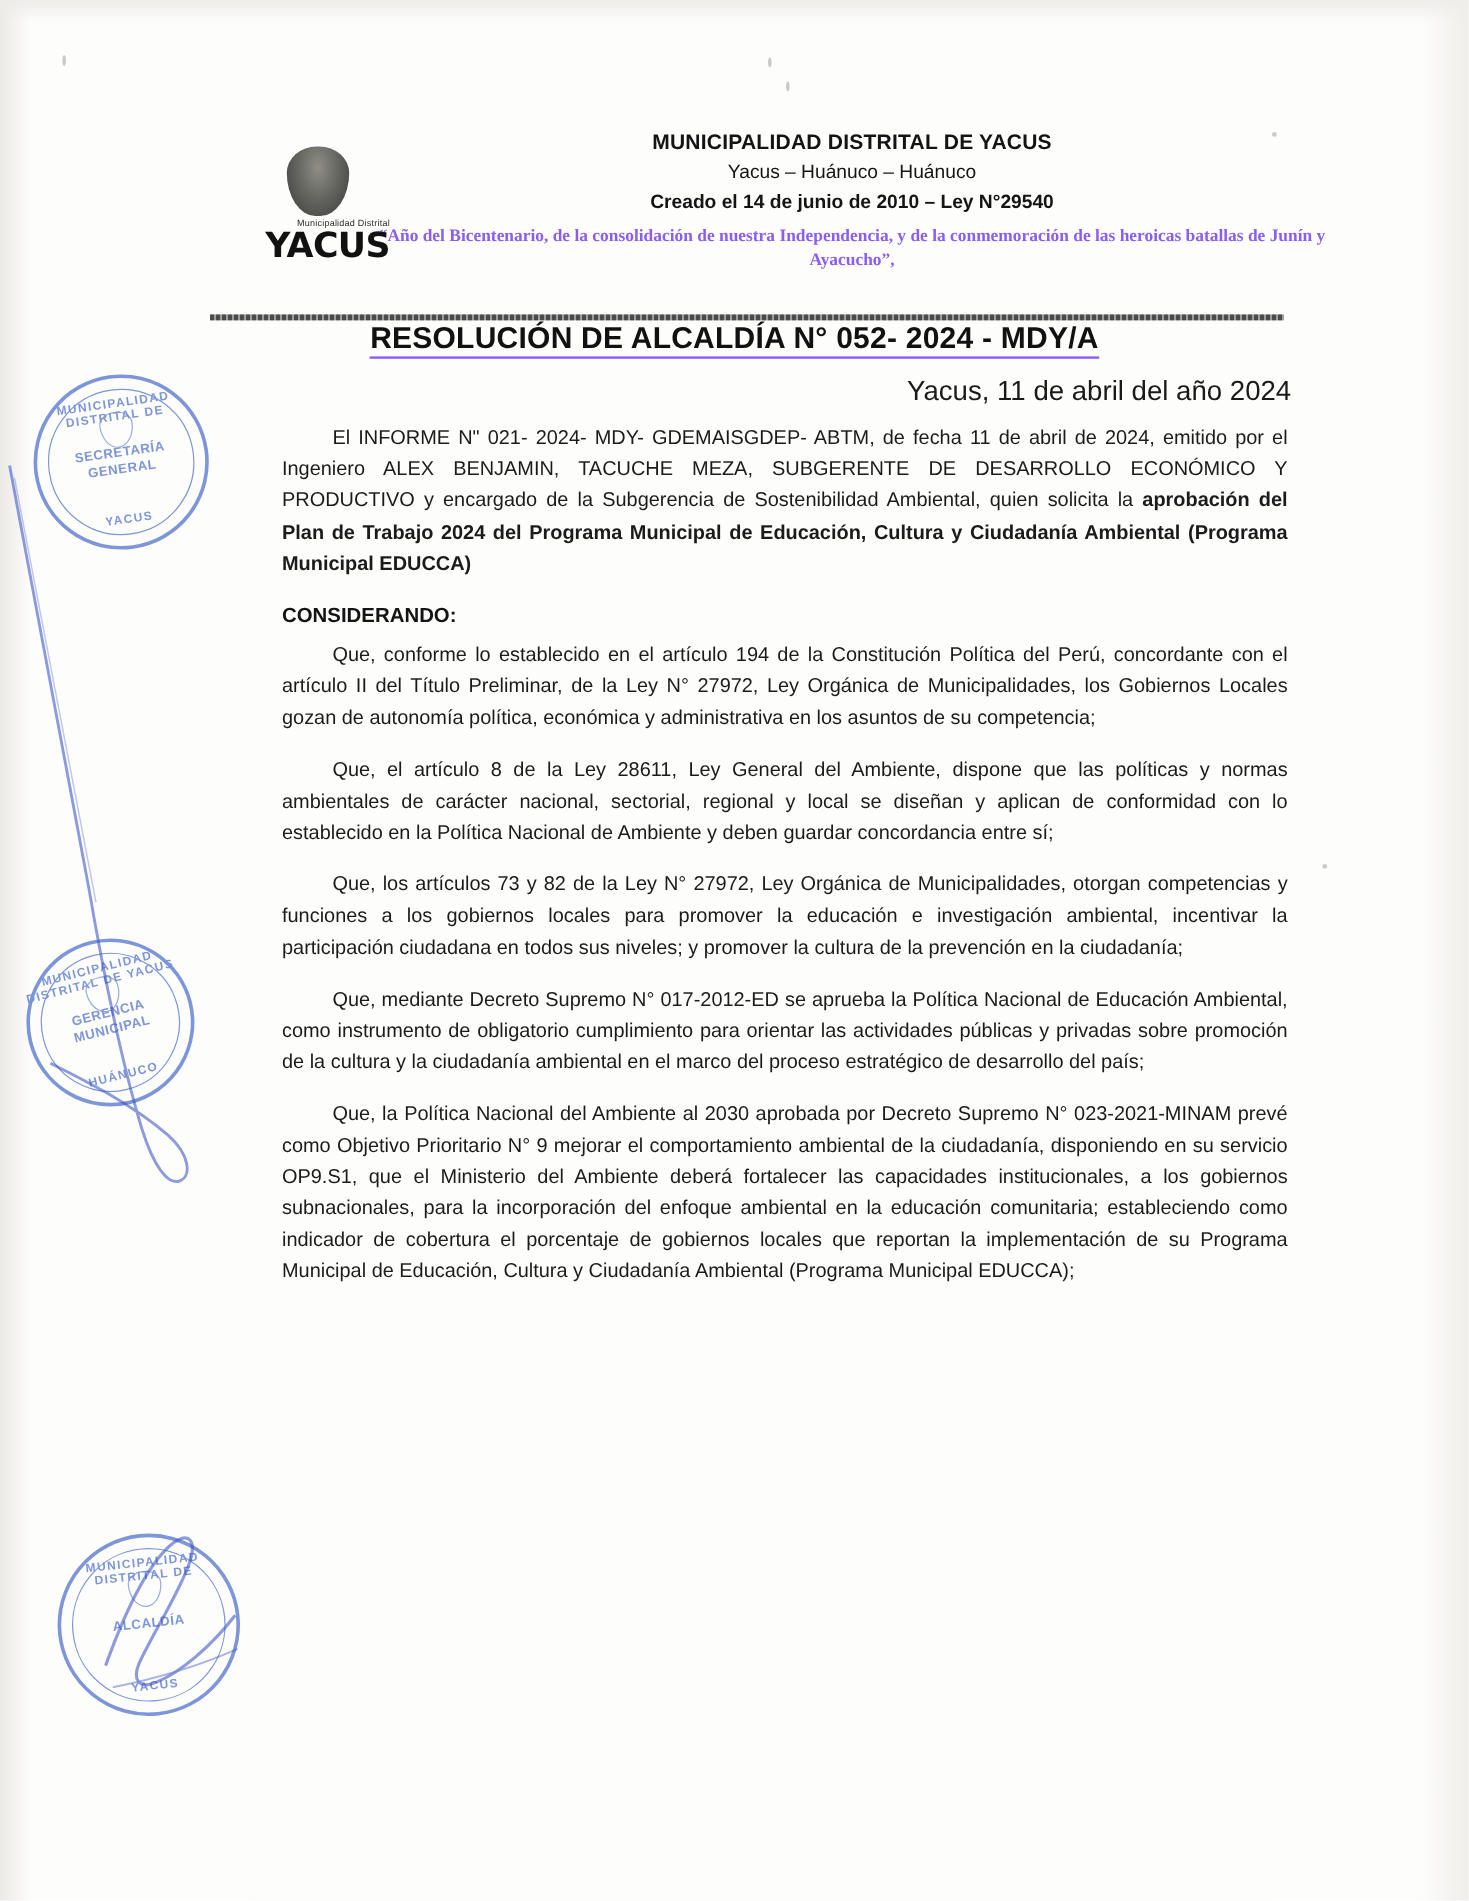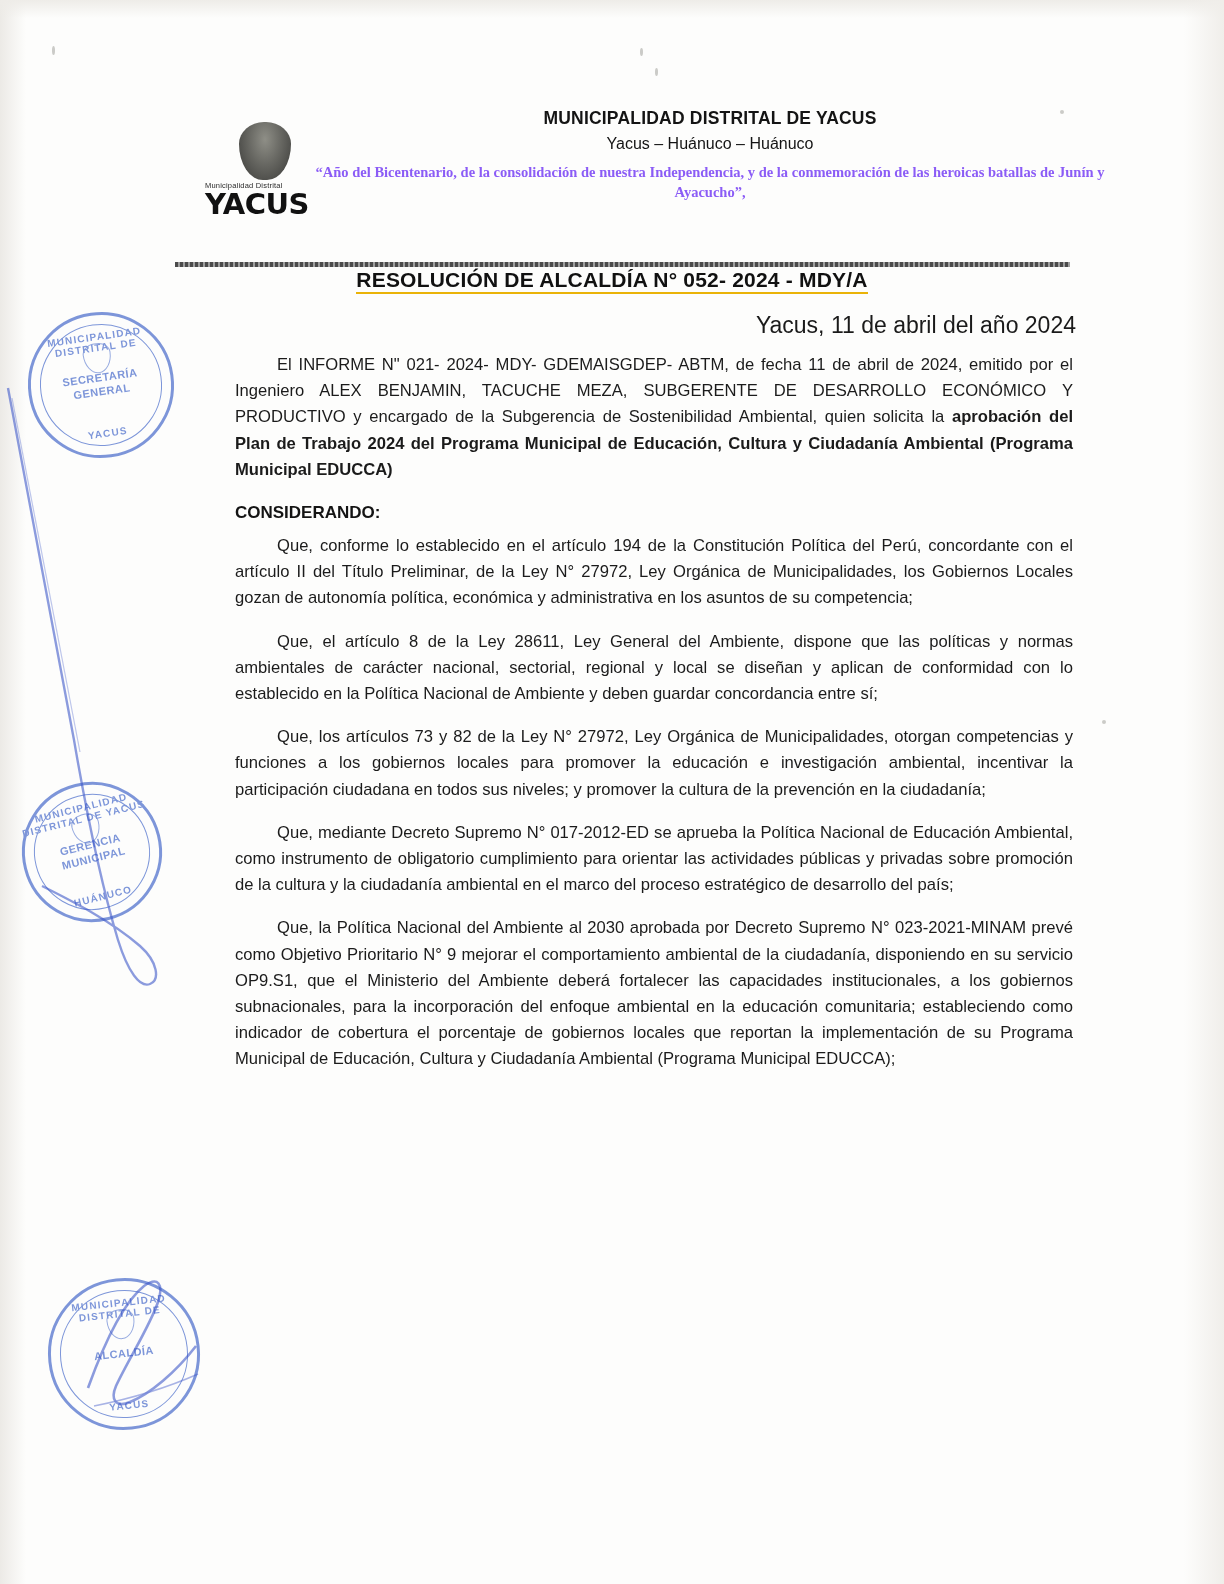--- a/index.html
+++ b/index.html
@@ -45,21 +45,21 @@
   
   .header {
     position: absolute;
     left: 0; top: 108px;
     width: 1224px;
   }
   .crest {
     position: absolute;
     left: 205px; top: 14px;
     width: 120px;
-    text-align: left;
+    text-align: right;
   }
   .crest-shield {
     width: 52px; height: 58px;
     margin: 0 auto 1px auto;
     background:
       radial-gradient(ellipse at 50% 30%, #7b7b72 0%, #4c4c46 45%, #2e2e2a 75%, #1d1d1a 100%);
     border-radius: 48% 48% 46% 46% / 38% 38% 62% 62%;
     opacity: .85;
   }
   .crest-sub {
@@ -120,24 +120,24 @@
     opacity: .85;
   }
 
   .res-title {
     position: absolute;
     left: 0; top: 268px;
     width: 1224px;
     text-align: center;
   }
   .res-title span {
-    font-size: 21px;
+    font-size: 25px;
     font-weight: 700;
     letter-spacing: .2px;
-    border-bottom: 2px solid #eab308;
+    border-bottom: 2px solid #8b5cf6;
     padding-bottom: 1px;
     color: #111;
   }
 
   .place-date {
     position: absolute;
     right: 148px; top: 312px;
     font-size: 23px;
     color: #1a1a1a;
   }
@@ -266,20 +266,21 @@
 
   <div class="header">
     <div class="crest">
       <div class="crest-shield"></div>
       <div class="crest-sub">Municipalidad Distrital</div>
       <div class="crest-name">YACUS</div>
     </div>
     <div class="header-lines">
       <div class="h-line1">MUNICIPALIDAD DISTRITAL DE YACUS</div>
       <div class="h-line2">Yacus – Huánuco – Huánuco</div>
+      <div class="h-line3">Creado el 14 de junio de 2010 – Ley N°29540</div>
       <div class="h-motto">“Año del Bicentenario, de la consolidación de nuestra Independencia, y de la conmemoración de las heroicas batallas de Junín y Ayacucho”,</div>
     </div>
   </div>
 
   <div class="rule"></div>
 
   <div class="res-title">
     <span>RESOLUCIÓN DE ALCALDÍA N° 052- 2024 - MDY/A</span>
   </div>
 

